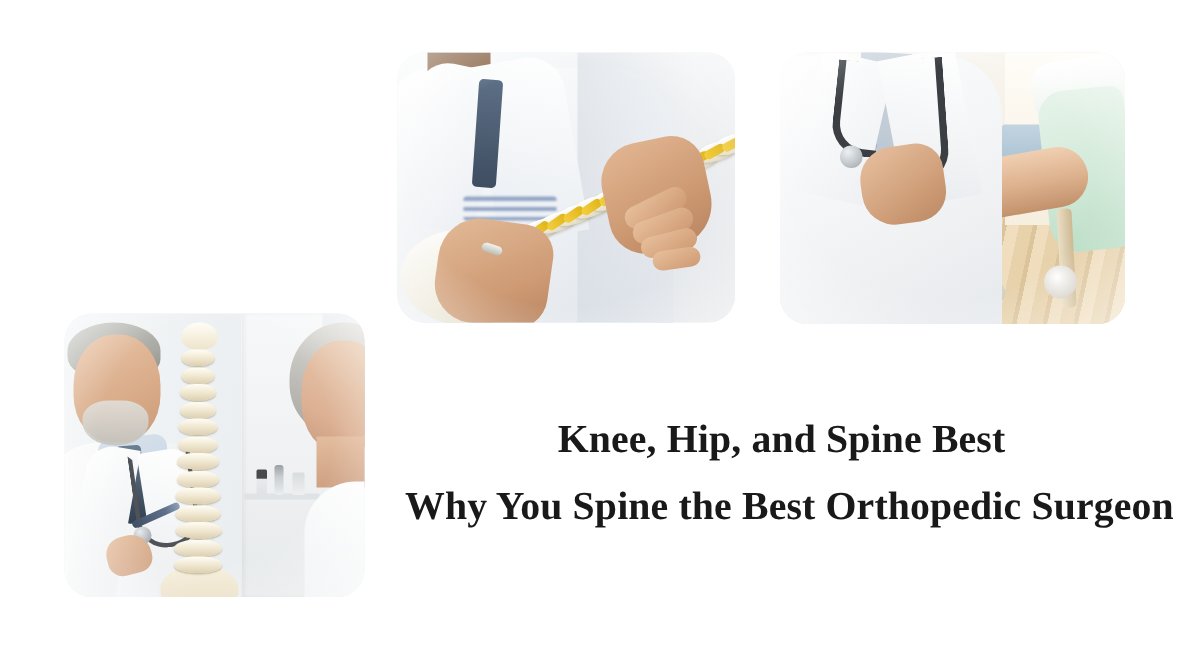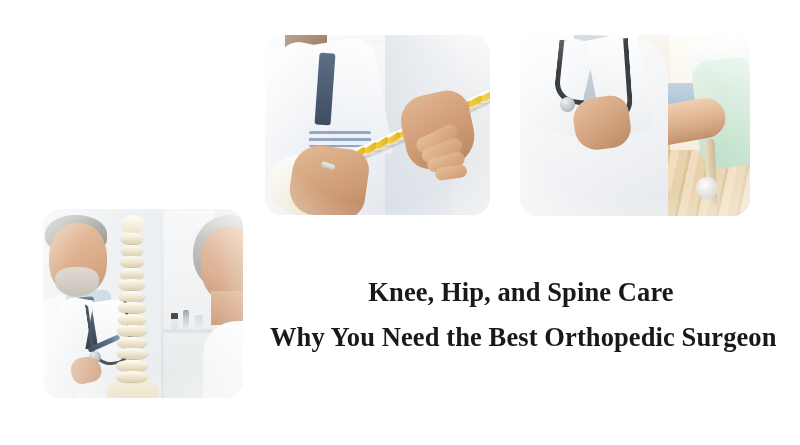--- a/index.html
+++ b/index.html
@@ -556,17 +556,17 @@
       <div class="layer stetho-l"></div>
       <div class="layer stetho-r"></div>
       <div class="layer stetho-bell"></div>
       <div class="layer foot"></div>
       <div class="layer hands"></div>
       <div class="layer vig"></div>
     </div>
   </div>
 
   <div id="headline">
-    <div class="hl-line hl-1">Knee, Hip, and Spine Care</div>
-    <div class="hl-line hl-2">Why You Need the Best Orthopedic Surgeon</div>
+    <div class="hl-line hl-1">Knee, Hip, and Spine Best</div>
+    <div class="hl-line hl-2">Why You Spine the Best Orthopedic Surgeon</div>
   </div>
 
 </div>
 
 </body></html>

